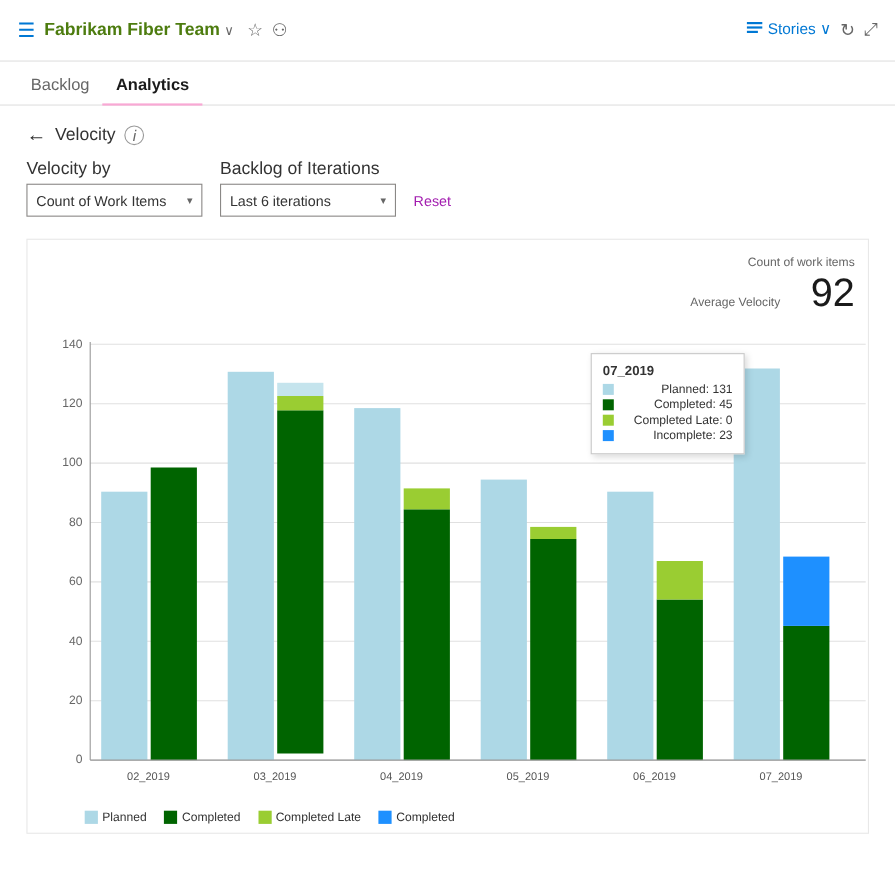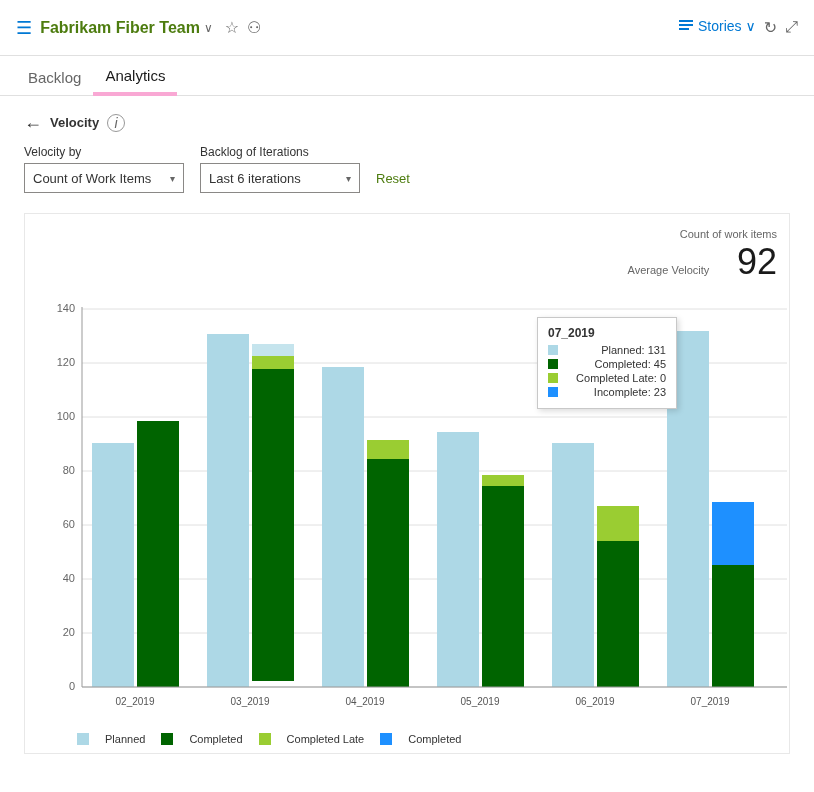--- a/index.html
+++ b/index.html
@@ -11,49 +11,49 @@
     .team-name { font-size: 16px; font-weight: 600; color: #4d7c0f; }
     .chevron-icon { color: #666; margin: 0 4px; font-size: 12px; }
     .star-icon, .people-icon { color: #666; margin-left: 8px; font-size: 16px; cursor: pointer; }
     .header-right { margin-left: auto; display: flex; align-items: flex-start; gap: 8px; }
     .stories-btn { display: flex; align-items: center; gap: 4px; color: #0078d4; font-size: 14px; cursor: pointer; }
     .refresh-icon, .expand-icon { color: #666; font-size: 16px; cursor: pointer; }
 
     
     .nav-tabs { display: flex; padding: 0 16px; border-bottom: 1px solid #e0e0e0; height: 40px; align-items: flex-end; }
     .nav-tab { padding: 8px 12px; font-size: 15px; color: #666; cursor: pointer; border-bottom: 2px solid transparent; margin-bottom: -1px; }
-    .nav-tab.active { color: #1a1a1a; font-weight: 400; border-bottom: 4px solid #f9a8d4; }
+    .nav-tab.active { color: #1a1a1a; font-weight: 700; border-bottom: 2px solid #f9a8d4; }
 
     
     .content { padding: 16px 24px; }
     .back-row { display: flex; align-items: center; gap: 8px; margin-bottom: 12px; }
     .back-arrow { color: #333; font-size: 18px; cursor: pointer; }
-    .page-title { font-size: 13px; font-weight: 700; }
+    .page-title { font-size: 16px; font-weight: 400; }
     .help-icon { color: #666; font-size: 14px; cursor: pointer; background: none; border: 1px solid #999; border-radius: 50%; width: 18px; height: 18px; display: flex; align-items: center; justify-content: center; font-style: italic; }
 
     
     .filters { display: flex; align-items: flex-end; gap: 16px; margin-bottom: 20px; flex-wrap: wrap; }
     .filter-group { display: flex; flex-direction: column; gap: 4px; }
-    .filter-label { font-size: 12px; color: #333; }
+    .filter-label { font-size: 16px; color: #333; }
     .filter-select { display: flex; align-items: center; gap: 6px; border: 1px solid #8a8886; padding: 4px 8px; height: 30px; min-width: 160px; cursor: pointer; background: #fff; font-size: 13px; }
     .filter-select .chevron { margin-left: auto; color: #666; font-size: 10px; }
-    .reset-btn { color: #4d7c0f; cursor: pointer; font-size: 13px; padding: 4px 0; height: 30px; display: flex; align-items: center; background: none; border: none; }
+    .reset-btn { color: #a21caf; cursor: pointer; font-size: 13px; padding: 4px 0; height: 30px; display: flex; align-items: center; background: none; border: none; }
 
     
     .chart-container { position: relative; border: 1px solid #e8e8e8; padding: 12px 12px 8px; }
     .chart-meta { text-align: right; margin-bottom: 4px; }
     .chart-meta-value { font-size: 36px; font-weight: 300; color: #1a1a1a; margin-left: 24px; }
 
     
     .chart-svg-wrap { position: relative; }
     svg.chart { display: block; }
 
     
     .legend { display: flex; align-items: center; gap: 16px; margin-top: 6px; padding-left: 40px; }
-    .legend-item { display: flex; align-items: flex-start; gap: 16px; font-size: 11px; color: #333; }
+    .legend-item { display: flex; align-items: flex-start; gap: 4px; font-size: 11px; color: #333; }
     .legend-swatch { width: 12px; height: 12px; }
 
     
     .tooltip { position: absolute; background: #fff; border: 1px solid #c8c8c8; padding: 8px 10px; font-size: 11px; box-shadow: 2px 2px 6px rgba(0,0,0,0.15); top: 30px; right: 100px; z-index: 10; min-width: 140px; }
     .tooltip-title { font-weight: 600; margin-bottom: 4px; font-size: 12px; }
     .tooltip-row { display: flex; align-items: center; gap: 6px; margin-bottom: 2px; justify-content: space-between; }
     .tooltip-swatch { width: 10px; height: 10px; display: inline-block; }
   </style>
 </head>
 <body>

